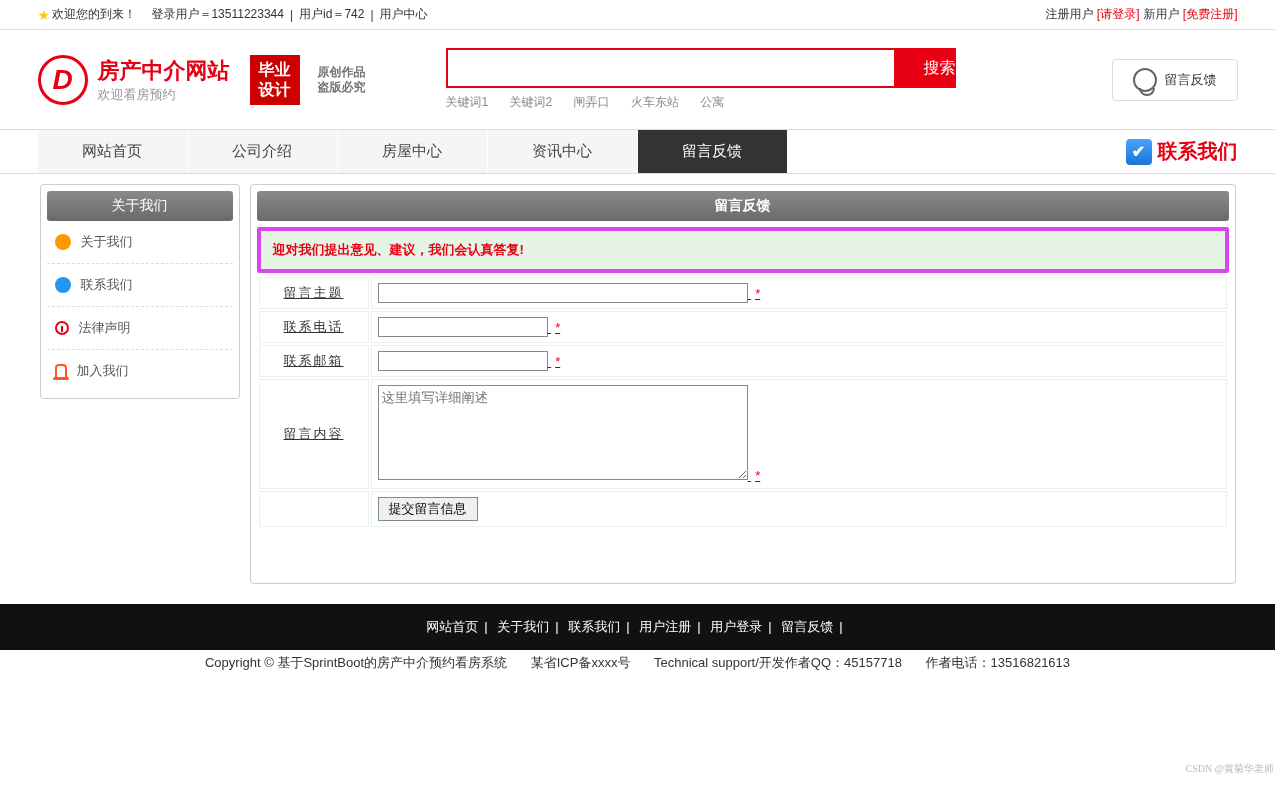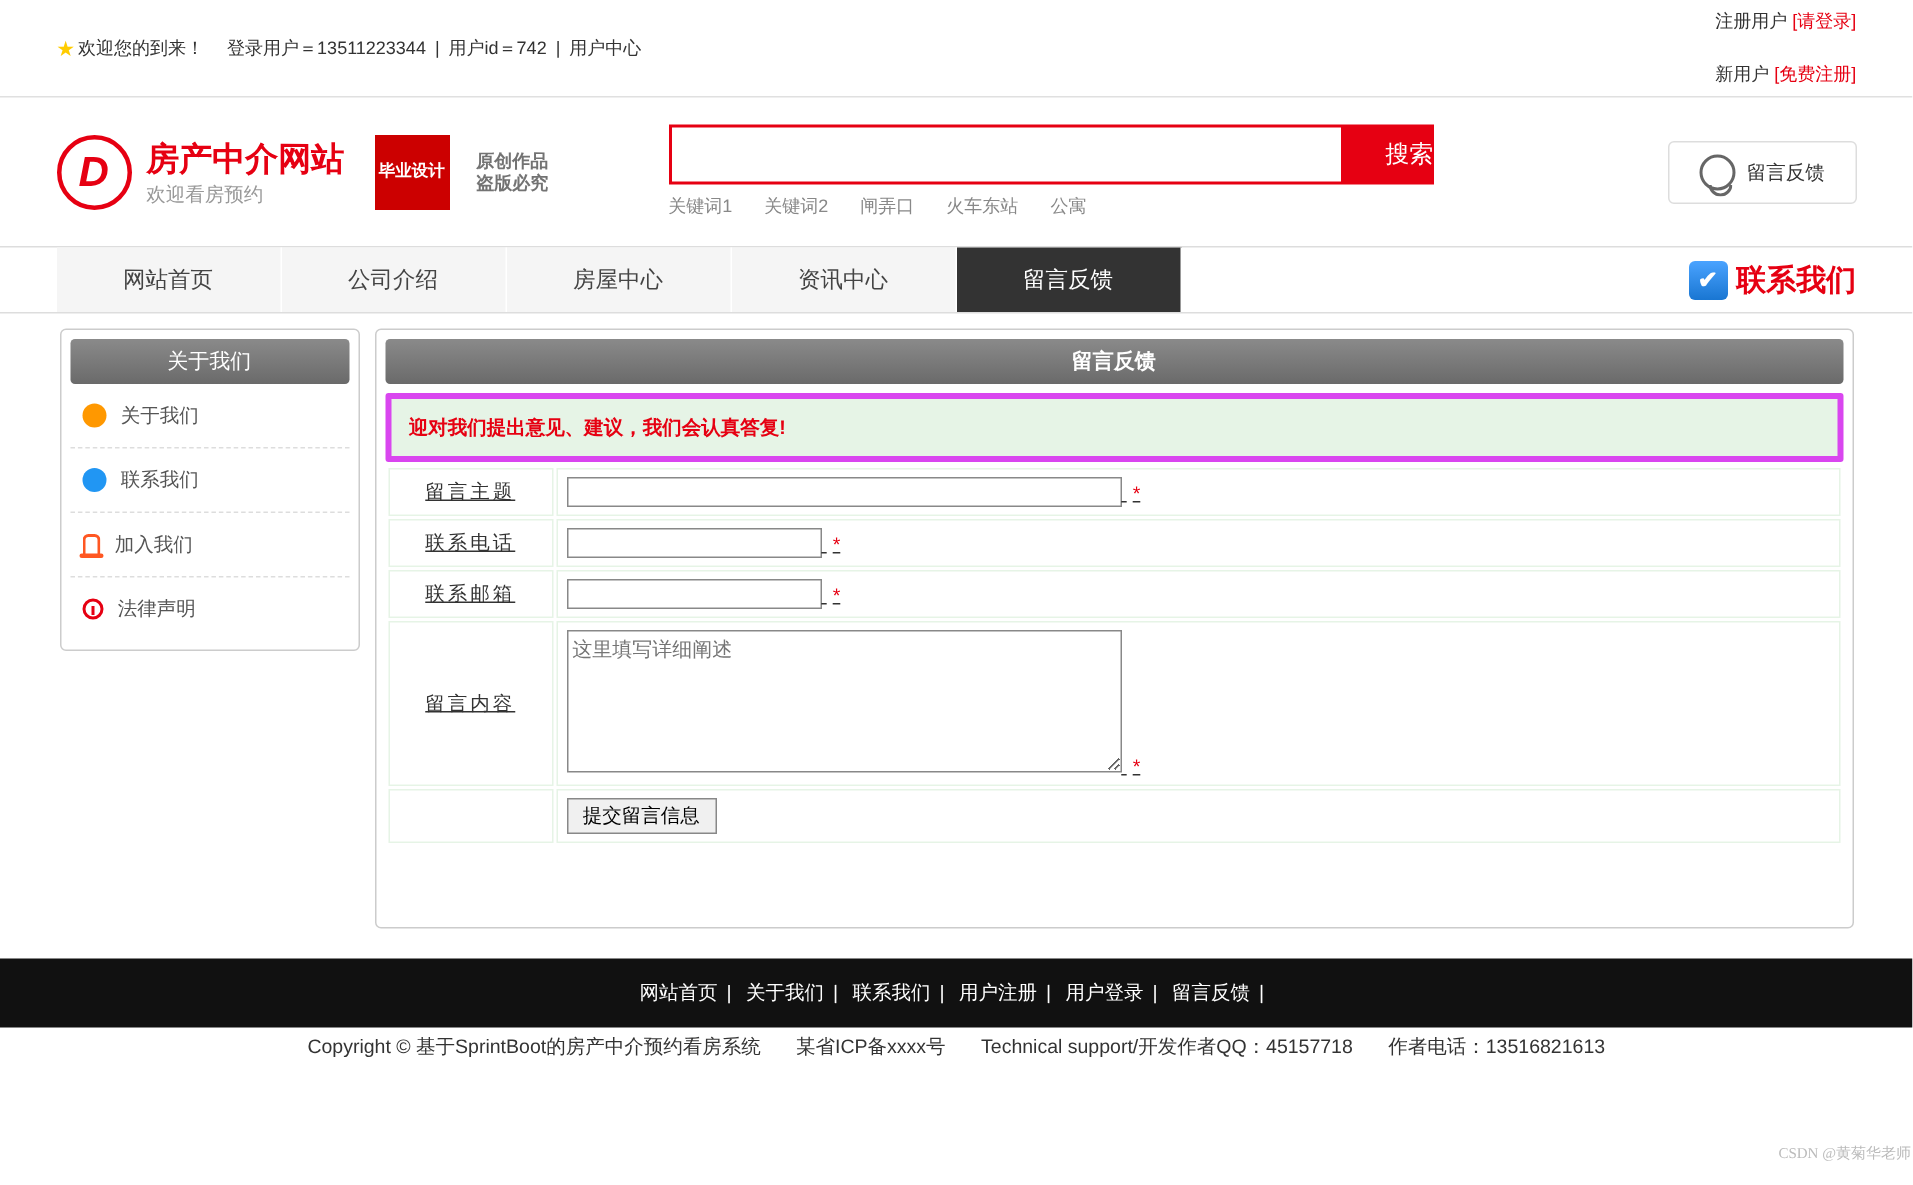--- a/index.html
+++ b/index.html
@@ -4,29 +4,29 @@
 <style>
 * { margin: 0; padding: 0; box-sizing: border-box; }
 body { font-family: "Microsoft YaHei", Arial, sans-serif; font-size: 13px; color: #333; background: #fff; }
 a { text-decoration: none; color: inherit; }
 
 .topbar { border-bottom: 1px solid #e0e0e0; background: #fff; }
 .topbar-inner { max-width: 1200px; margin: 0 auto; display: flex; justify-content: space-between; padding: 6px 0; font-size: 12px; }
 .topbar-left { display: flex; align-items: center; gap: 2px; }
 .star { color: #ffcc00; font-size: 14px; }
 .topbar-left .sep { margin: 0 4px; }
-.topbar-right { display: flex; gap: 18px; flex-direction: column; }
+.topbar-right { display: flex; gap: 4px; }
 .red { color: #e60012; }
 
 .header { max-width: 1200px; margin: 0 auto; padding: 18px 0; display: flex; align-items: center; }
 .logo-wrap { display: flex; align-items: center; gap: 10px; }
 .logo-icon { width: 50px; height: 50px; border: 3px solid #e60012; border-radius: 50%; display: flex; align-items: center; justify-content: center; color: #e60012; font-size: 28px; font-weight: bold; font-style: italic; }
 .logo-text .title { color: #e60012; font-size: 22px; font-weight: bold; }
 .logo-text .sub { color: #999; font-size: 13px; }
-.badge-box { width: 50px; height: 50px; background: #c00; color: #fff; font-size: 11px; display: flex; flex-direction: row; align-items: center; justify-content: center; margin-left: 10px; font-weight: bold; line-height: 1.2; }
+.badge-box { width: 50px; height: 50px; background: #c00; color: #fff; font-size: 16px; display: flex; flex-direction: column; align-items: center; justify-content: center; margin-left: 10px; font-weight: bold; line-height: 1.2; }
 .calligraphy { margin-left: 8px; font-family: "STKaiti","KaiTi",cursive; font-size: 12px; line-height: 1.2; color: #737373; font-weight: bold; }
 
 .search-wrap { margin-left: 80px; }
 .search-box { display: flex; }
 .search-input { width: 450px; height: 40px; border: 2px solid #e60012; padding: 0 8px; font-size: 14px; outline: none; }
 .search-btn { width: 60px; height: 40px; background: #e60012; color: #fff; border: none; font-size: 16px; cursor: pointer; text-align: right; }
 .keywords { margin-top: 6px; font-size: 12px; color: #888; }
 .keywords span { margin-right: 18px; cursor: pointer; }
 
 .feedback-btn { margin-left: auto; border: 1px solid #ddd; border-radius: 4px; padding: 8px 20px; display: flex; align-items: center; gap: 8px; cursor: pointer; }
@@ -155,26 +155,26 @@
     <div class="side-header">关于我们</div>
     <div class="side-item">
       <span class="si-icon si1"></span>
       <span>关于我们</span>
     </div>
     <div class="side-item">
       <span class="si-icon si2"></span>
       <span>联系我们</span>
     </div>
     <div class="side-item">
+      <span class="si4"></span>
+      <span>法律声明</span>
+    </div>
+    <div class="side-item">
       <span class="si3"></span>
       <span>加入我们</span>
-    </div>
-    <div class="side-item">
-      <span class="si4"></span>
-      <span>法律声明</span>
     </div>
   </div>
 
   <div class="content">
     <div class="content-header">留言反馈</div>
     <div class="banner">迎对我们提出意见、建议，我们会认真答复!</div>
     <table class="form-table">
       <tbody>
           <tr>
         <td class="label">留言主题</td>

